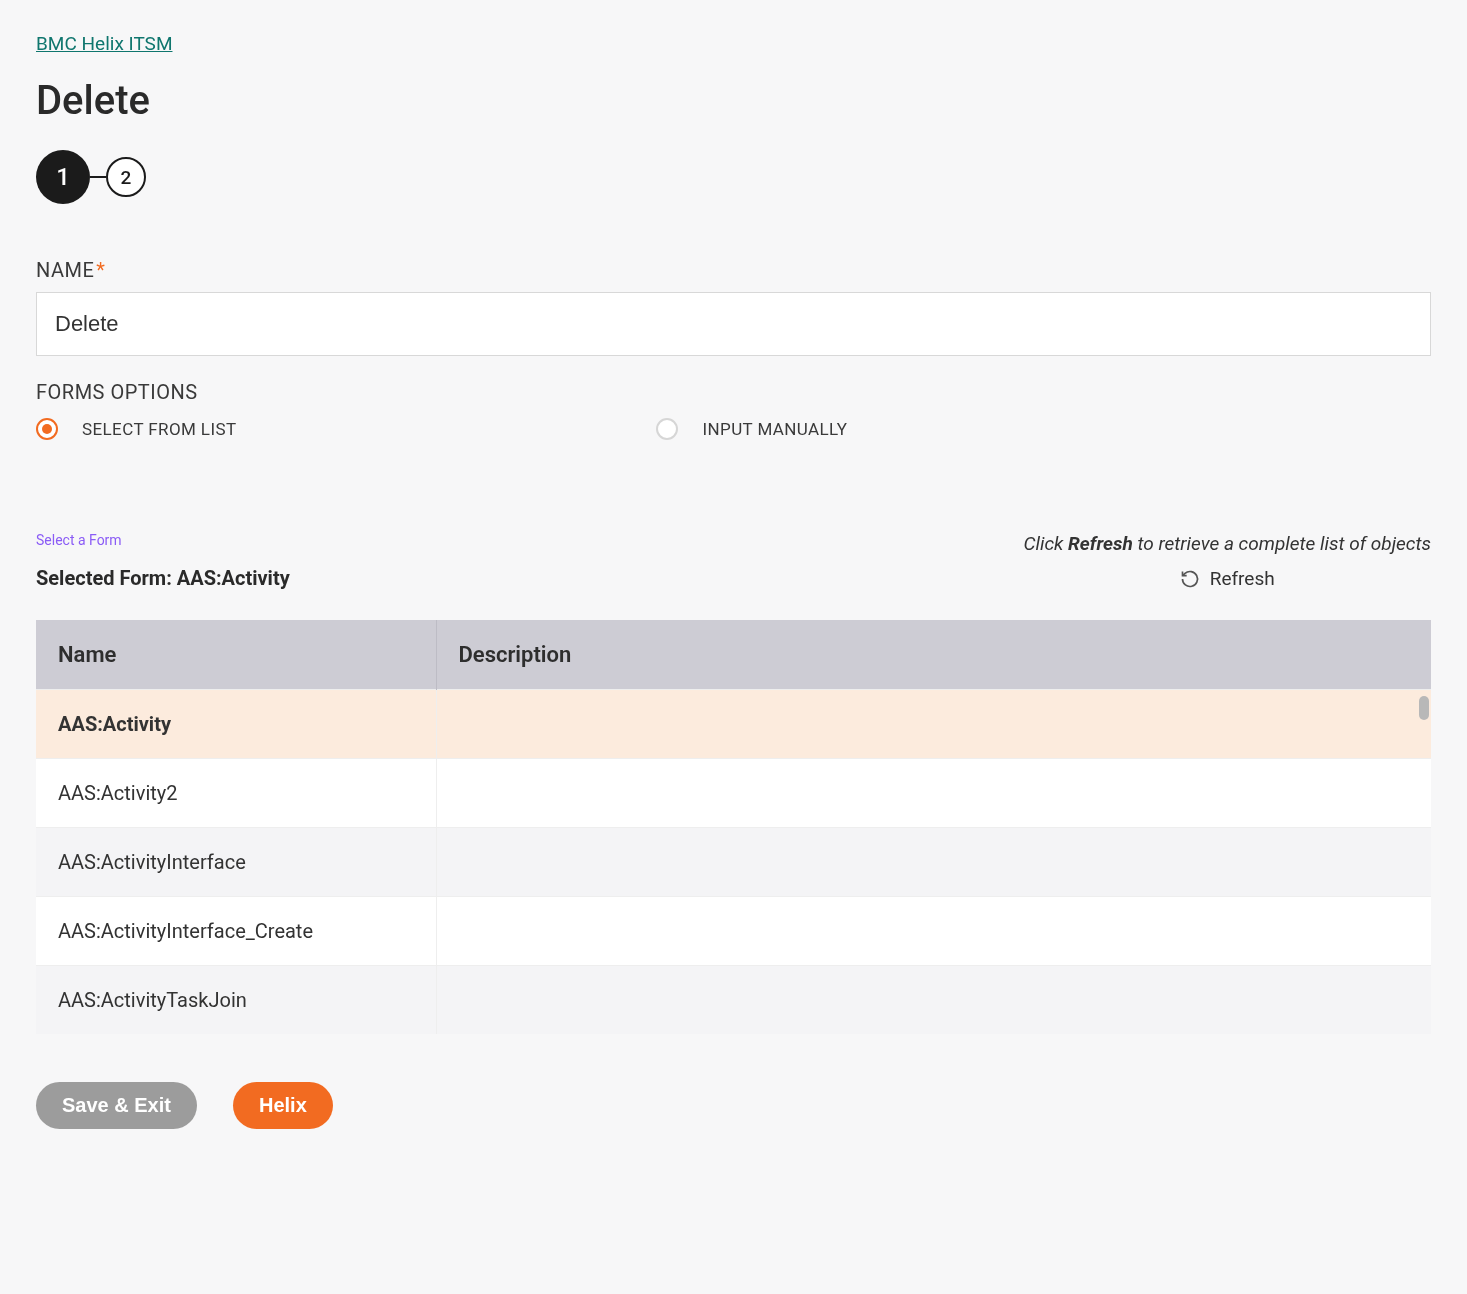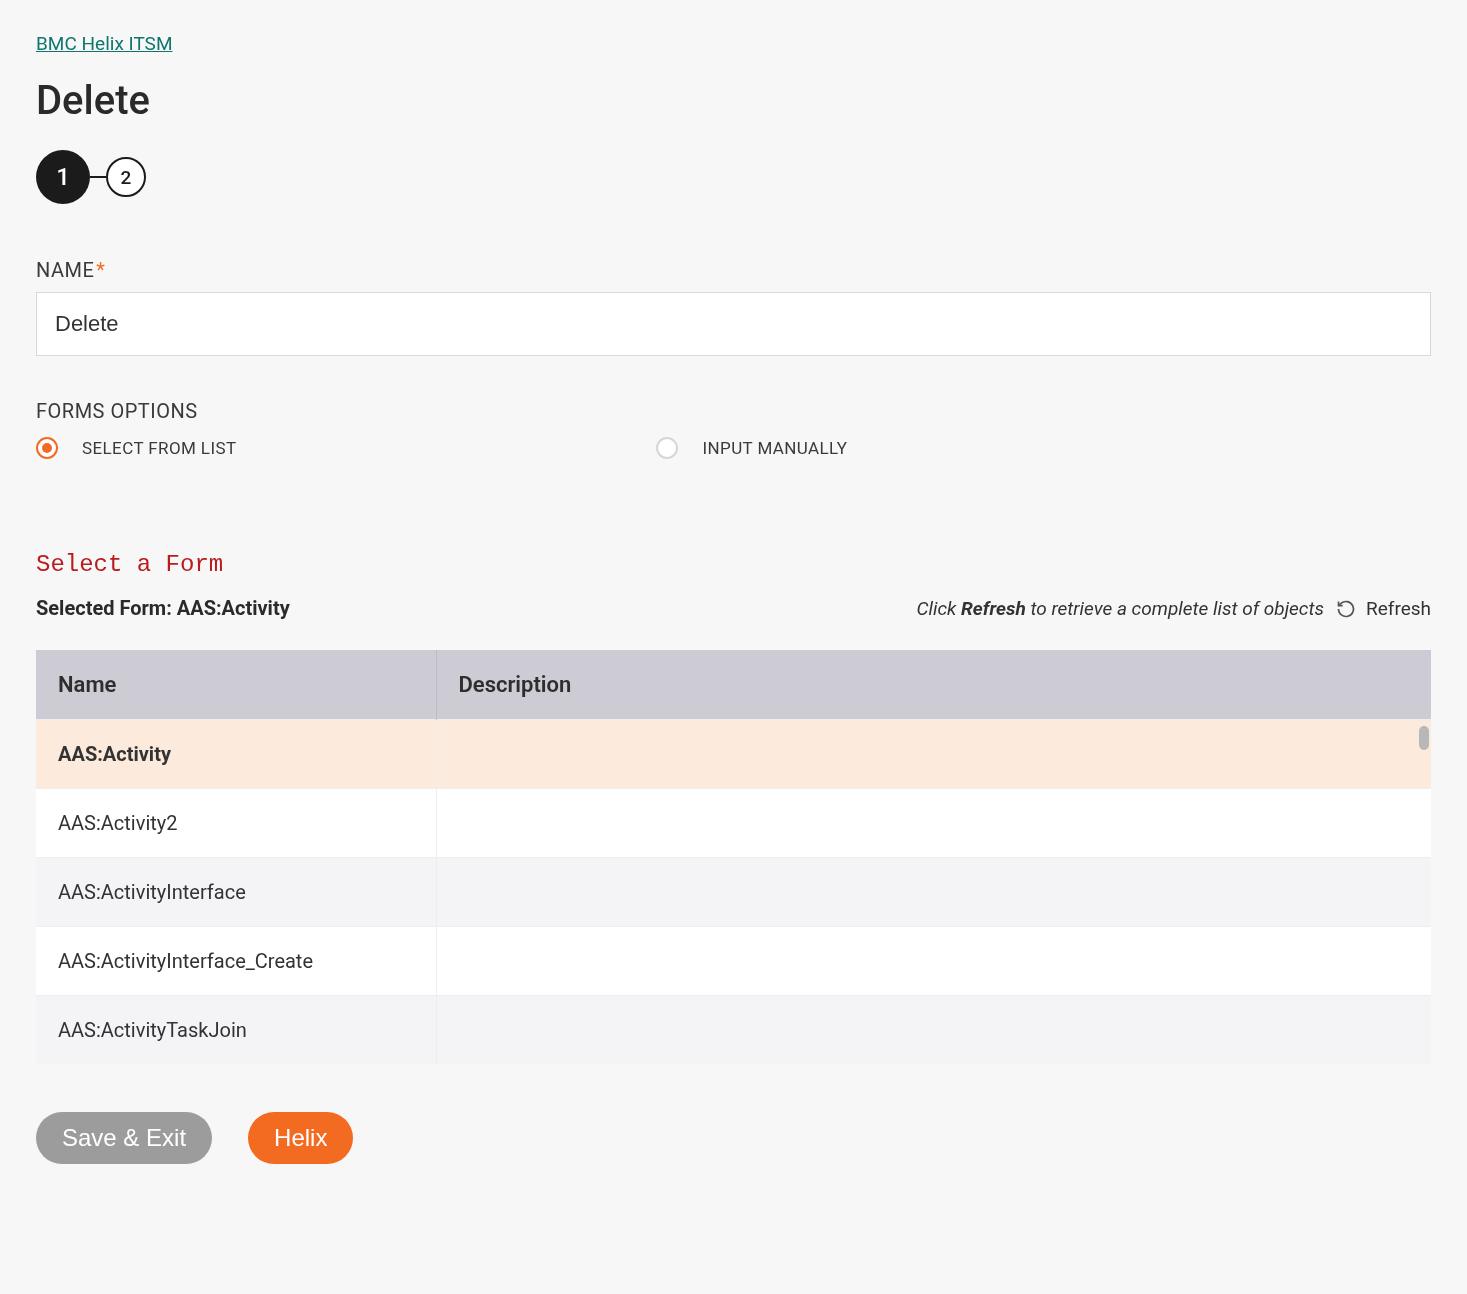--- a/index.html
+++ b/index.html
@@ -88,21 +88,21 @@
   .text-input {
     width: 100%;
     box-sizing: border-box;
     border: 1px solid var(--border);
     background: #fff;
     font-size: 22px;
     padding: 18px 18px;
     color: #333;
     outline: none;
   }
-  .section-gap { margin-top: 43px; }
+  .section-gap { margin-top: 24px; }
   .radio-row {
     display: flex;
     gap: 420px;
     margin-top: 14px;
   }
   .radio-option {
     display: flex;
     align-items: center;
     gap: 24px;
     font-size: 17px;
@@ -133,32 +133,32 @@
   }
   .table-area {
     margin-top: 92px;
   }
   .table-top {
     display: flex;
     justify-content: space-between;
     align-items: flex-end;
   }
   .table-top-left .select-label {
-    font-size: 24px;
-    color: #b91c1c;
-    font-family: Liberation Mono, monospace;
+    font-size: 14px;
+    color: #8b5cf6;
   }
   .selected-form {
     margin-top: 18px;
     font-size: 20px;
     font-weight: 700;
     color: #2a2a2a;
   }
   .table-top-right {
     display: flex;
+    flex-direction: column;
     align-items: center;
     gap: 12px;
   }
   .hint {
     font-size: 19px;
     color: #333;
     font-style: italic;
   }
   .hint .bold {
     font-weight: 700;
@@ -255,23 +255,24 @@
   }
   .footer-buttons {
     display: flex;
     gap: 36px;
     margin-top: 48px;
   }
   .btn {
     border: none;
     border-radius: 999px;
     padding: 12px 26px;
-    font-size: 24px;
+    font-size: 20px;
     color: #fff;
     cursor: pointer;
+    font-weight: bold;
   }
   .btn.grey { background: var(--grey-btn); }
   .btn.orange { background: var(--accent); }
 </style>
 </head>
 <body>
 
 <div class="page">
   <a href="#" class="breadcrumb">BMC Helix ITSM</a>
 

